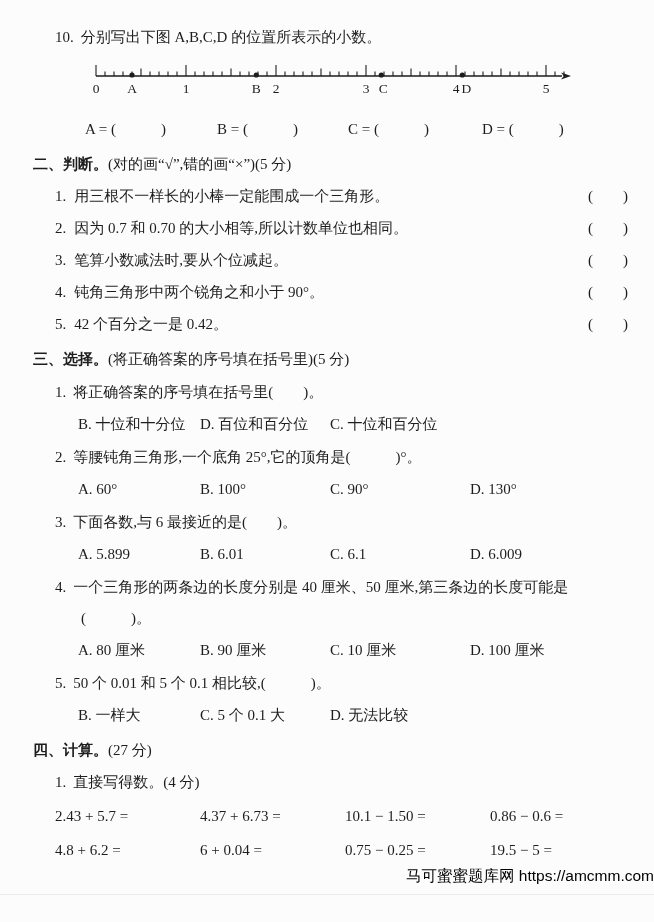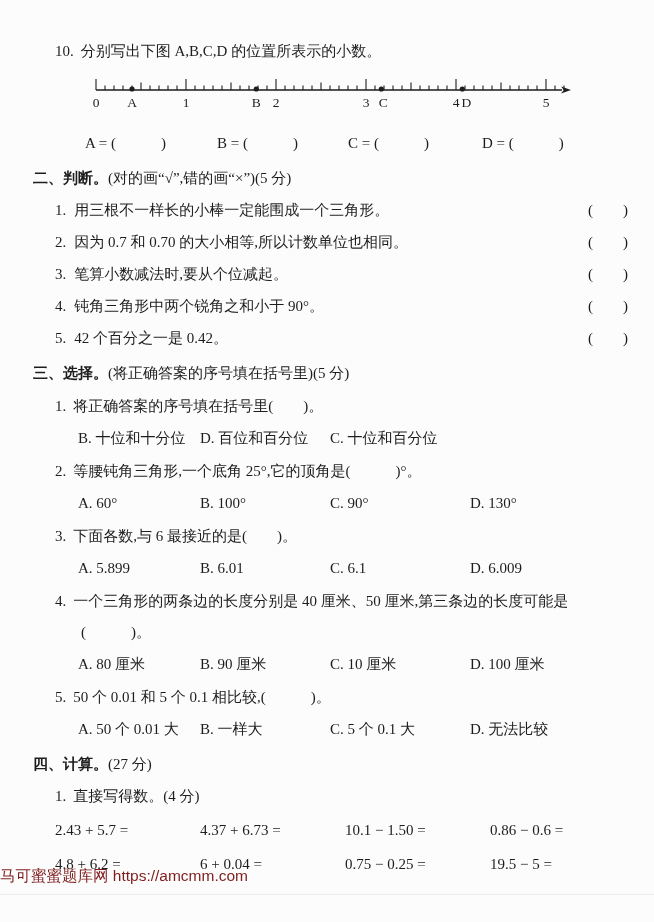--- a/index.html
+++ b/index.html
@@ -2,21 +2,21 @@
 <html><head>
 <meta charset="utf-8">
 <style>
   html,body { margin:0; padding:0; background:#fcfcfc; }
   .page {
     position:relative; width:654px; height:922px; overflow:hidden;
     background:#fcfcfc; color:#1d1d1d;
     font-family:"Liberation Serif","DejaVu Serif",serif;
     font-size:15px; line-height:20px;
   }
-  .stem { display:flex; margin:14px 26px 0 55px; }
+  .stem { display:flex; margin:0 26px 0 55px; }
   .stem .qnum { margin-right:7px; white-space:nowrap; }
   .stem .qtext { flex:1; }
   .q10-stem { padding-top:27px; }
   .nl-wrap { margin:15px 0 0 84px; }
   .nl-lab { font:13.5px "Liberation Serif","DejaVu Serif",serif; fill:#1d1d1d; }
   .answers { display:grid; grid-template-columns:132px 131px 134px auto; margin:14px 0 0 85px; }
   .sec-title { margin:15px 26px 0 33px; }
   .sec-title .head { font-weight:bold; }
   .sec-title .note { font-weight:normal;text-align:center; }
   .judge-item { display:flex; margin:12px 26px 0 55px; }
@@ -24,22 +24,22 @@
   .judge-item .itext { flex:1; }
   .judge-item .blank { white-space:pre; margin-left:8px; }
   .choice-stem { margin-top:13px; }
   .stem-line2 { margin:11px 26px 0 81px; }
   .opts { display:grid; grid-template-columns:122px 130px 140px auto; margin:12px 10px 0 78px; }
   .opts span { white-space:nowrap; }
   .calc-title { margin-top:12px; }
   .calc-row { display:grid; grid-template-columns:145px 145px 145px auto; margin:14px 10px 0 55px; }
   .calc-row span { white-space:nowrap; }
   .footer {
-    position:absolute; top:866px; left:0; width:100%; text-align:left;
-    color:#7f1d1d; font-size:15.5px;
+    position:absolute; top:866px; left:0; width:100%; text-align:right;
+    color:#000000; font-size:15.5px;
     font-family:"Liberation Sans","DejaVu Sans",sans-serif;
   }
   .bottom-edge { position:absolute; top:894px; left:0; width:100%; border-top:1px solid #ececec; }
 </style>
 </head>
 <body>
 
 <div class="page">
 
   <div class="stem q10-stem">
@@ -204,21 +204,20 @@
     <span>B. 90 厘米</span>
     <span>C. 10 厘米</span>
     <span>D. 100 厘米</span>
   </div>
 
   <div class="stem choice-stem">
     <span class="qnum">5.</span>
     <span class="qtext">50 个 0.01 和 5 个 0.1 相比较,(　　　)。</span>
   </div>
   <div class="opts">
-    <span>A. 50 个 0.01 大</span>
     <span>B. 一样大</span>
     <span>C. 5 个 0.1 大</span>
     <span>D. 无法比较</span>
   </div>
 
   <div class="sec-title">
     <span class="head">四、计算。</span><span class="note">(27 分)</span>
   </div>
 
   <div class="stem calc-title">

